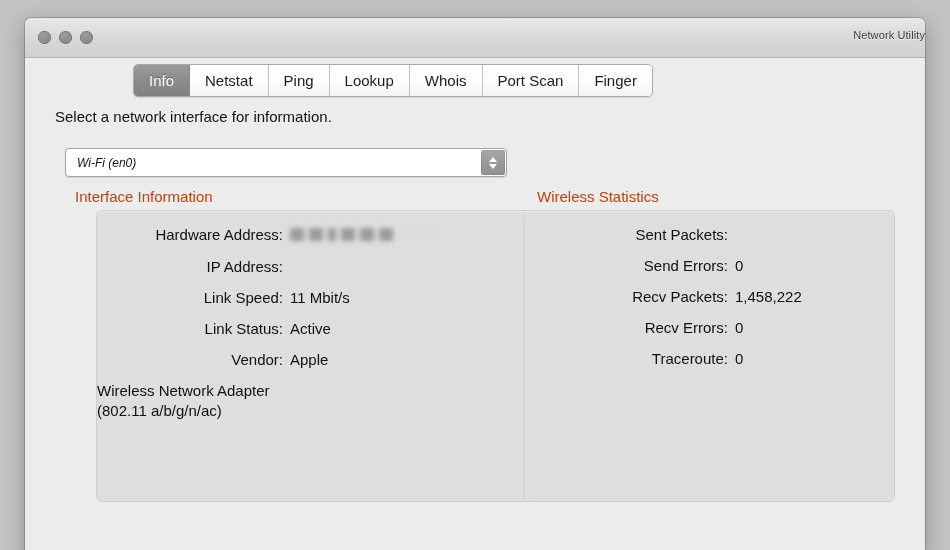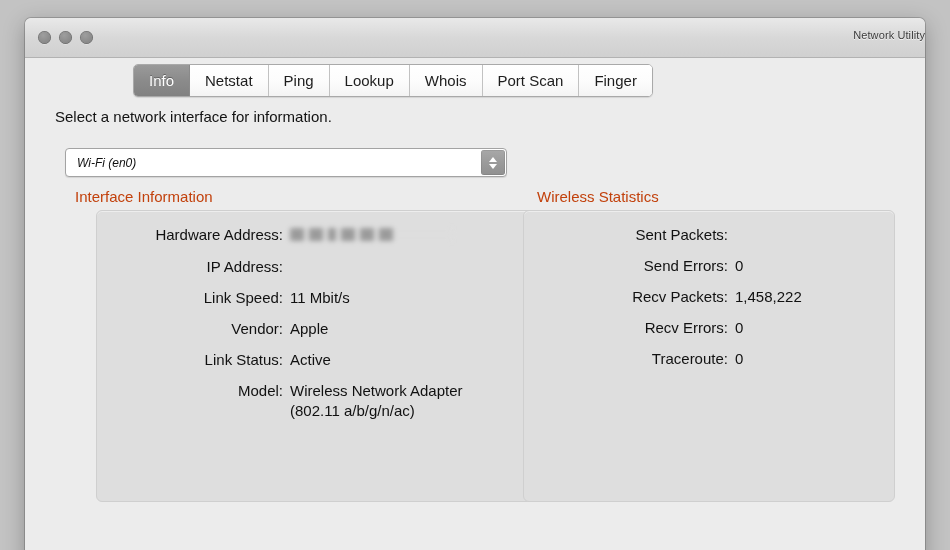--- a/index.html
+++ b/index.html
@@ -298,31 +298,30 @@
           <div class="row">
             <div class="lab">IP Address:</div>
           </div>
 
           <div class="row">
             <div class="lab">Link Speed:</div>
             <div class="val">11 Mbit/s</div>
           </div>
 
           <div class="row">
+            <div class="lab">Link Status:</div>
+            <div class="val">Active</div>
+          </div>
+
+          <div class="row">
             <div class="lab">Vendor:</div>
             <div class="val">Apple</div>
           </div>
 
           <div class="row">
-            <div class="lab">Link Status:</div>
-            <div class="val">Active</div>
-          </div>
-
-          <div class="row">
-            <div class="lab">Model:</div>
             <div class="val">Wireless Network Adapter (802.11 a/b/g/n/ac)</div>
           </div>
 
         </div>
       </div>
 
       <div class="panel" id="panel-transfer">
         <div class="rows">
 
           <div class="row">

